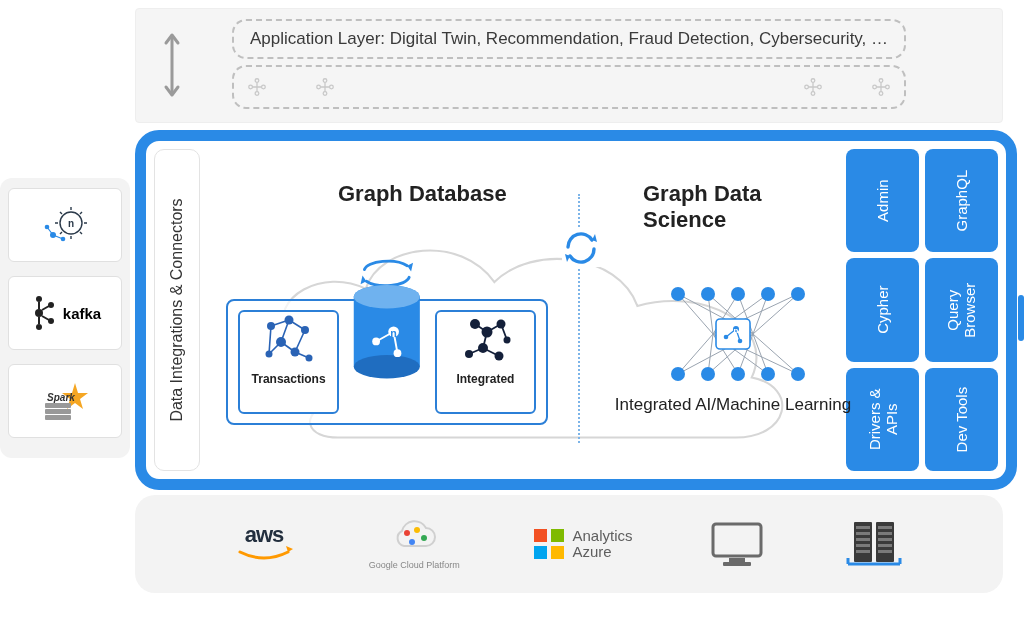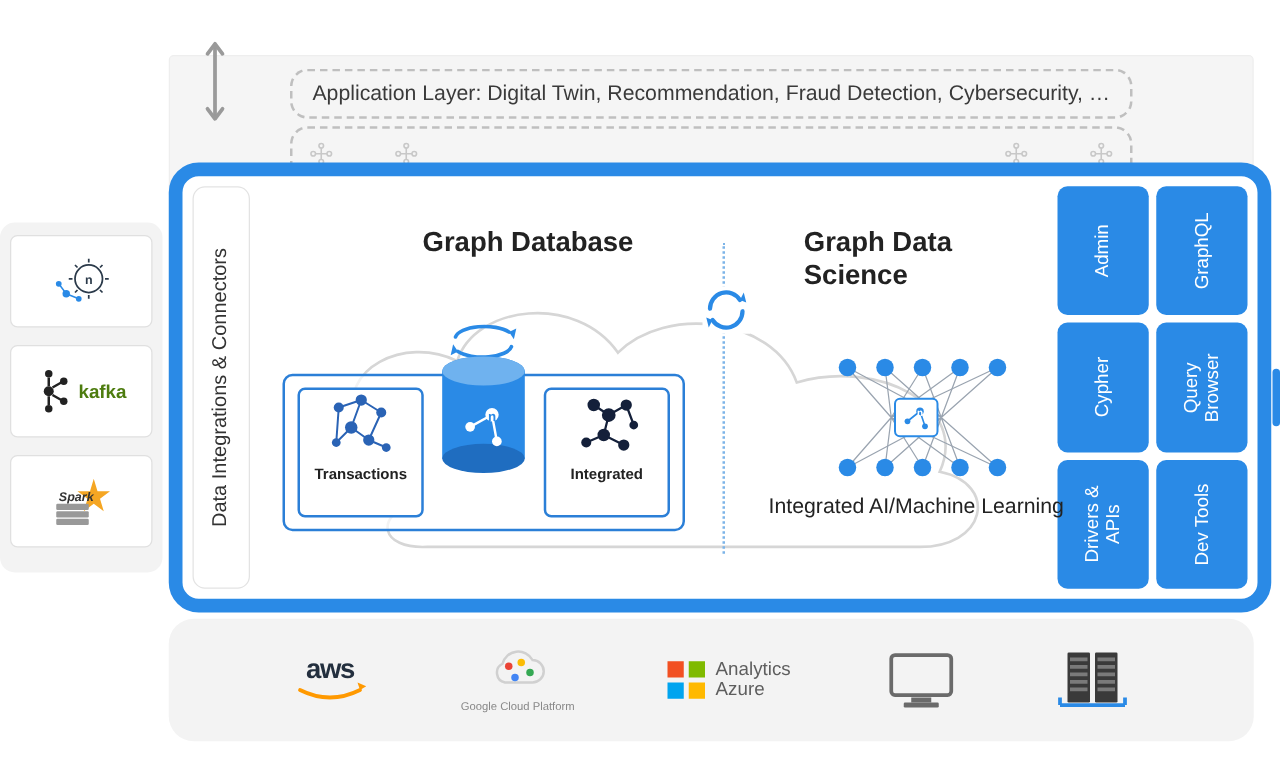--- a/index.html
+++ b/index.html
@@ -21,21 +21,20 @@
   .top-panel {
     position: absolute;
     left: 135px;
     top: 8px;
     width: 868px;
     height: 115px;
     background: #f5f5f5;
     border-radius: 4px;
     border: 1px solid #eee;
     padding: 10px 26px;
-    margin-top: 36px;
   }
   .dashed-box {
     border: 2px dashed #bfbfbf;
     border-radius: 14px;
     background: transparent;
     display: flex;
     align-items: center;
     justify-content: center;
     font-size: 17px;
     color: #3a3a3a;
@@ -84,21 +83,21 @@
     height: 74px;
     display: flex;
     align-items: center;
     justify-content: center;
     flex-direction: column;
     font-size: 12px;
     color: #333;
     gap: 2px;
   }
   .connector-card .iconwrap { width: 48px; height: 40px; display:flex; align-items:center; justify-content:center; }
-  .kafka-label { font-weight: 700; font-size: 15px; color: #4d7c0f; }
+  .kafka-label { font-weight: 700; font-size: 15px; color: #000000; }
 
   
   .main-box {
     position: absolute;
     left: 135px;
     top: 130px;
     width: 882px;
     height: 360px;
     background: #fff;
     border: 11px solid #2a8ae6;

